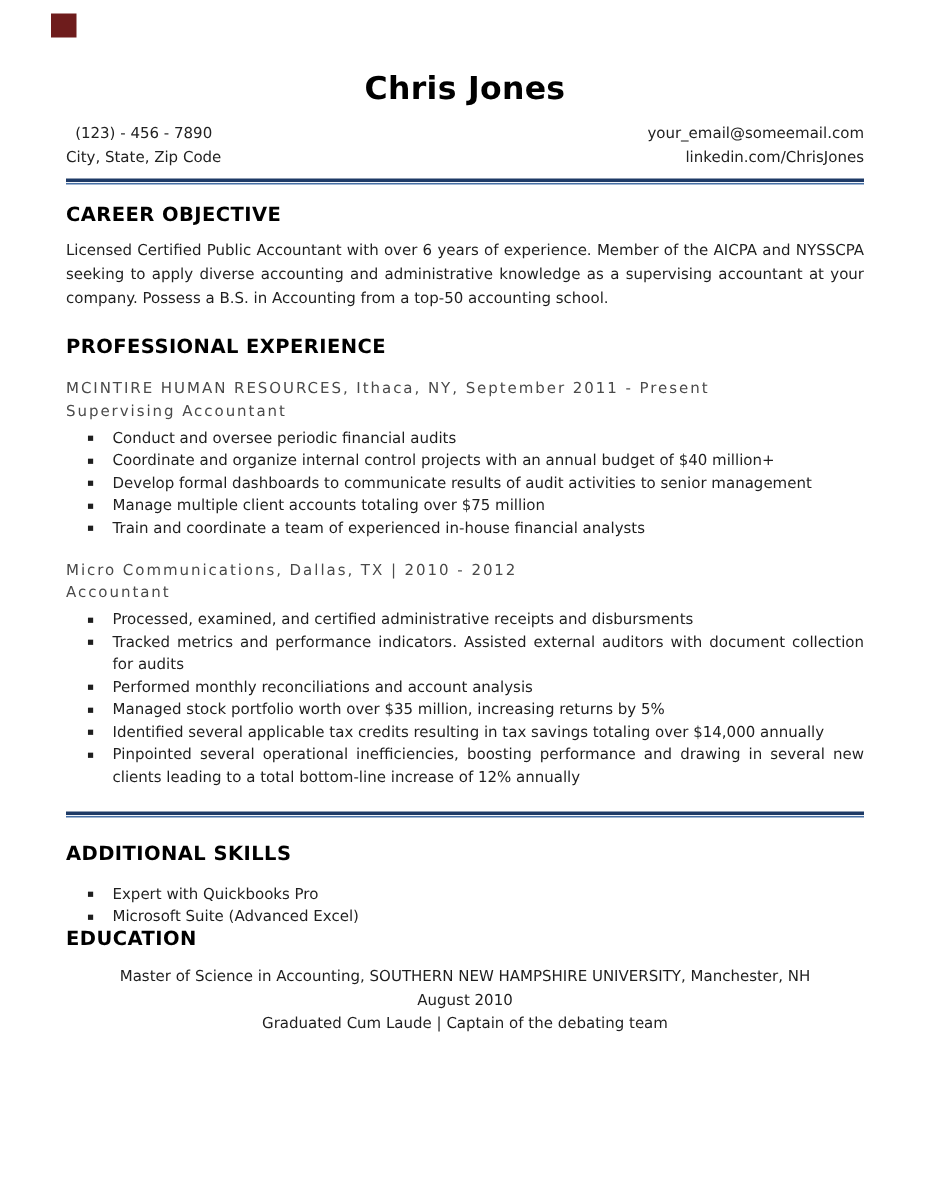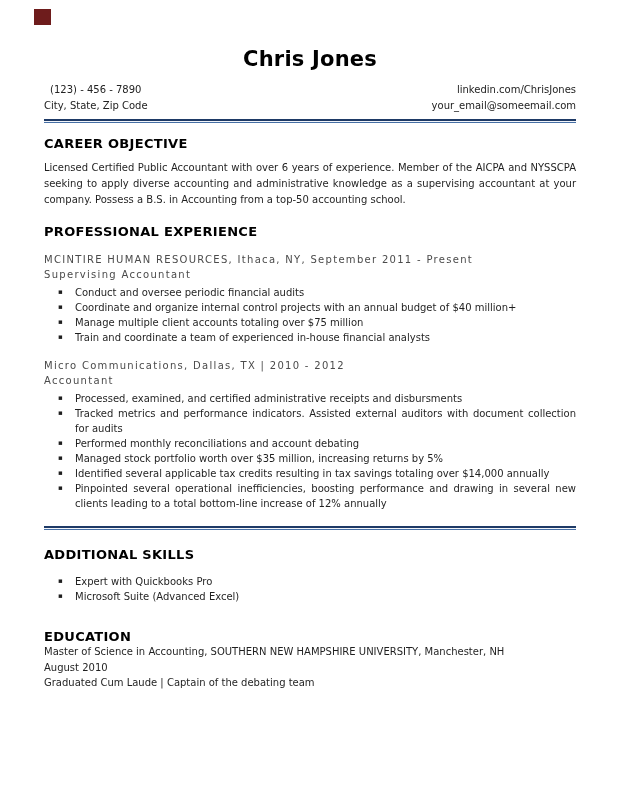--- a/index.html
+++ b/index.html
@@ -104,85 +104,87 @@
   ul.bullets li::before {
     content: "▪";
     position: absolute;
     left: 14px;
     top: 0px;
     font-size: 7px;
     color: #1f1f1f;
   }
   .skills-list { margin-top: 12px !important; }
   .edu-block {
-    text-align: left;
+    margin-top: 10px;
+    text-align: center;
     font-size: 10px;
     line-height: 15.5px;
     color: #1f1f1f;
   }
 </style>
 </head>
 <body>
 
 <div class="corner-square"></div>
 
 <div class="page">
 
   <div class="name">Chris Jones</div>
 
   <div class="contact-row">
     <div class="contact-left">
       <div>(123) - 456 - 7890</div>
       <div>City, State, Zip Code</div>
     </div>
     <div class="contact-right">
+      <div>your_email@someemail.com</div>
       <div>linkedin.com/ChrisJones</div>
-      <div>your_email@someemail.com</div>
     </div>
   </div>
 
   <div class="rule"></div>
 
   <h2 class="section-title">CAREER OBJECTIVE</h2>
   <p class="objective">Licensed Certified Public Accountant with over 6 years of experience. Member of the AICPA and NYSSCPA seeking to apply diverse accounting and administrative knowledge as a supervising accountant at your company. Possess a B.S. in Accounting from a top-50 accounting school.</p>
 
   <h2 class="section-title" style="margin-top:17px;">PROFESSIONAL EXPERIENCE</h2>
 
   <div class="exp-block">
     <div class="company-line">MCINTIRE HUMAN RESOURCES, Ithaca, NY, September 2011 - Present</div>
     <div class="role-line">Supervising Accountant</div>
     <ul class="bullets">
       <li>Conduct and oversee periodic financial audits</li>
       <li>Coordinate and organize internal control projects with an annual budget of $40 million+</li>
+      <li>Develop formal dashboards to communicate results of audit activities to senior management</li>
       <li>Manage multiple client accounts totaling over $75 million</li>
       <li>Train and coordinate a team of experienced in-house financial analysts</li>
     </ul>
   </div>
 
   <div class="exp-block">
     <div class="company-line">Micro Communications, Dallas, TX | 2010 - 2012</div>
     <div class="role-line">Accountant</div>
     <ul class="bullets">
       <li>Processed, examined, and certified administrative receipts and disbursments</li>
       <li>Tracked metrics and performance indicators. Assisted external auditors with document collection for audits</li>
-      <li>Performed monthly reconciliations and account debating</li>
+      <li>Performed monthly reconciliations and account analysis</li>
       <li>Managed stock portfolio worth over $35 million, increasing returns by 5%</li>
       <li>Identified several applicable tax credits resulting in tax savings totaling over $14,000 annually</li>
       <li>Pinpointed several operational inefficiencies, boosting performance and drawing in several new clients leading to a total bottom-line increase of 12% annually</li>
     </ul>
   </div>
 
   <div class="rule second"></div>
 
   <h2 class="section-title" style="margin-top:18px;">ADDITIONAL SKILLS</h2>
   <ul class="bullets skills-list">
     <li>Expert with Quickbooks Pro</li>
     <li>Microsoft Suite (Advanced Excel)</li>
   </ul>
 
-  <h2 class="section-title" style="margin-top:26px;">EDUCATION</h2>
+  <h2 class="section-title" style="margin-top:1px;">EDUCATION</h2>
   <div class="edu-block">
     <div>Master of Science in Accounting, SOUTHERN NEW HAMPSHIRE UNIVERSITY, Manchester, NH</div>
     <div>August 2010</div>
     <div>Graduated Cum Laude | Captain of the debating team</div>
   </div>
 
 </div>
 
 </body></html>

